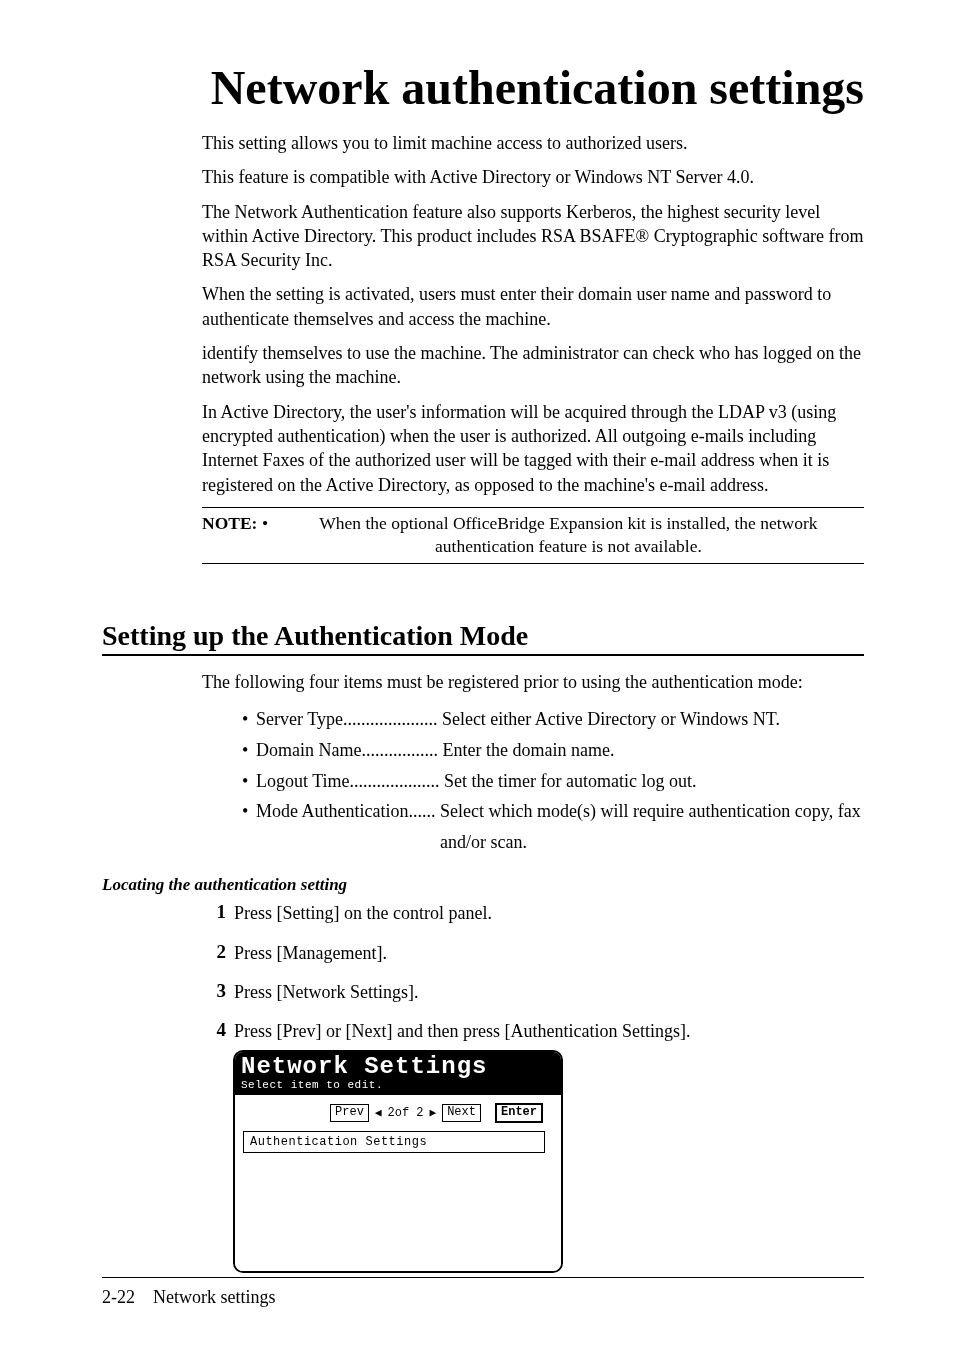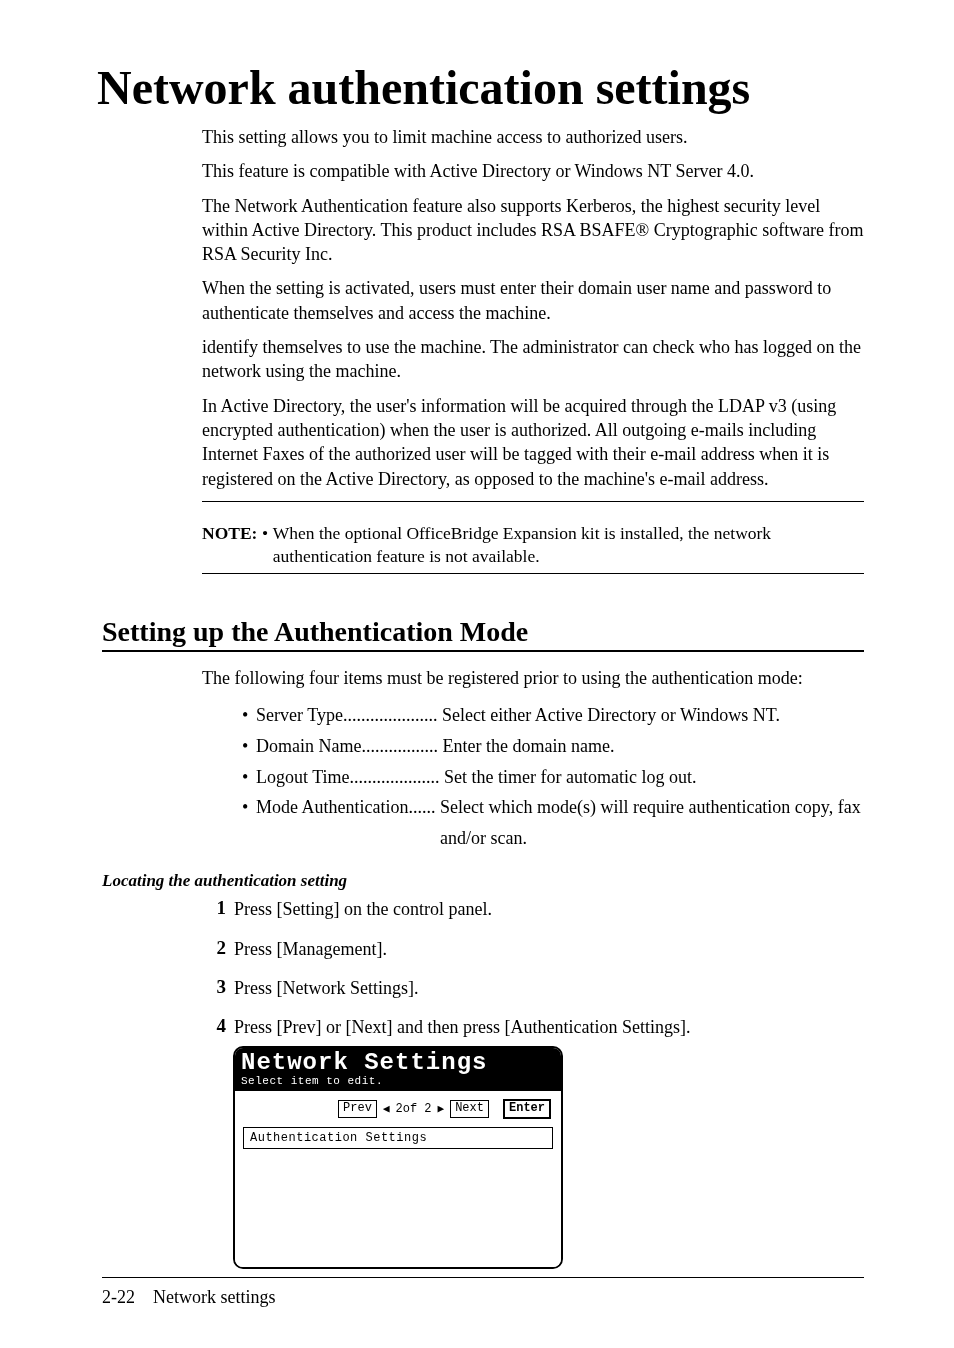--- a/index.html
+++ b/index.html
@@ -9,40 +9,42 @@
       background: #fff;
       font-family: "Times New Roman", Times, serif;
       color: #000;
       position: relative;
       padding: 60px 90px 40px 102px;
     }
     .main-title {
       font-family: "Times New Roman", Times, serif;
       font-size: 48px;
       font-weight: bold;
-      margin-bottom: 10px;
+      margin-bottom: 16px;
       margin-left: -5px;
+      text-align: right;
     }
     .body-text {
       font-family: "Times New Roman", serif;
       font-size: 18px;
       line-height: 1.35;
       margin-left: 100px;
       margin-bottom: 10px;
     }
     .note-block {
       margin-left: 100px;
       margin-top: 8px;
-      margin-bottom: 42px;
-      padding-top: 20px;
+      margin-bottom: 56px;
+      padding-top: 4px;
       padding-bottom: 4px;
       border-top: 1px solid #000;
       border-bottom: 1px solid #000;
       font-size: 17.5px;
       line-height: 1.35;
+      text-align: center;
     }
     .note-label { font-weight: bold; }
     .note-line { display:flex; }
     .section-title {
       font-family: "Times New Roman", serif;
       font-size: 28px;
       font-weight: bold;
       border-bottom: 2px solid #000;
       padding-bottom: 2px;
       margin-bottom: 14px;
@@ -108,21 +110,21 @@
       letter-spacing: 1px;
       line-height: 1.05;
     }
     .lcd-subtitle {
       font-family: "Courier New", monospace;
       font-size: 11px;
       letter-spacing: 0.5px;
     }
     .lcd-body {
       background: #fff;
-      padding: 8px 8px 8px 8px;
+      padding: 8px 16px 8px 8px;
       min-height: 176px;
     }
     .lcd-nav {
       display: flex;
       align-items: center;
       justify-content: flex-end;
       gap: 6px;
       margin-bottom: 8px;
       padding-right: 2px;
     }

